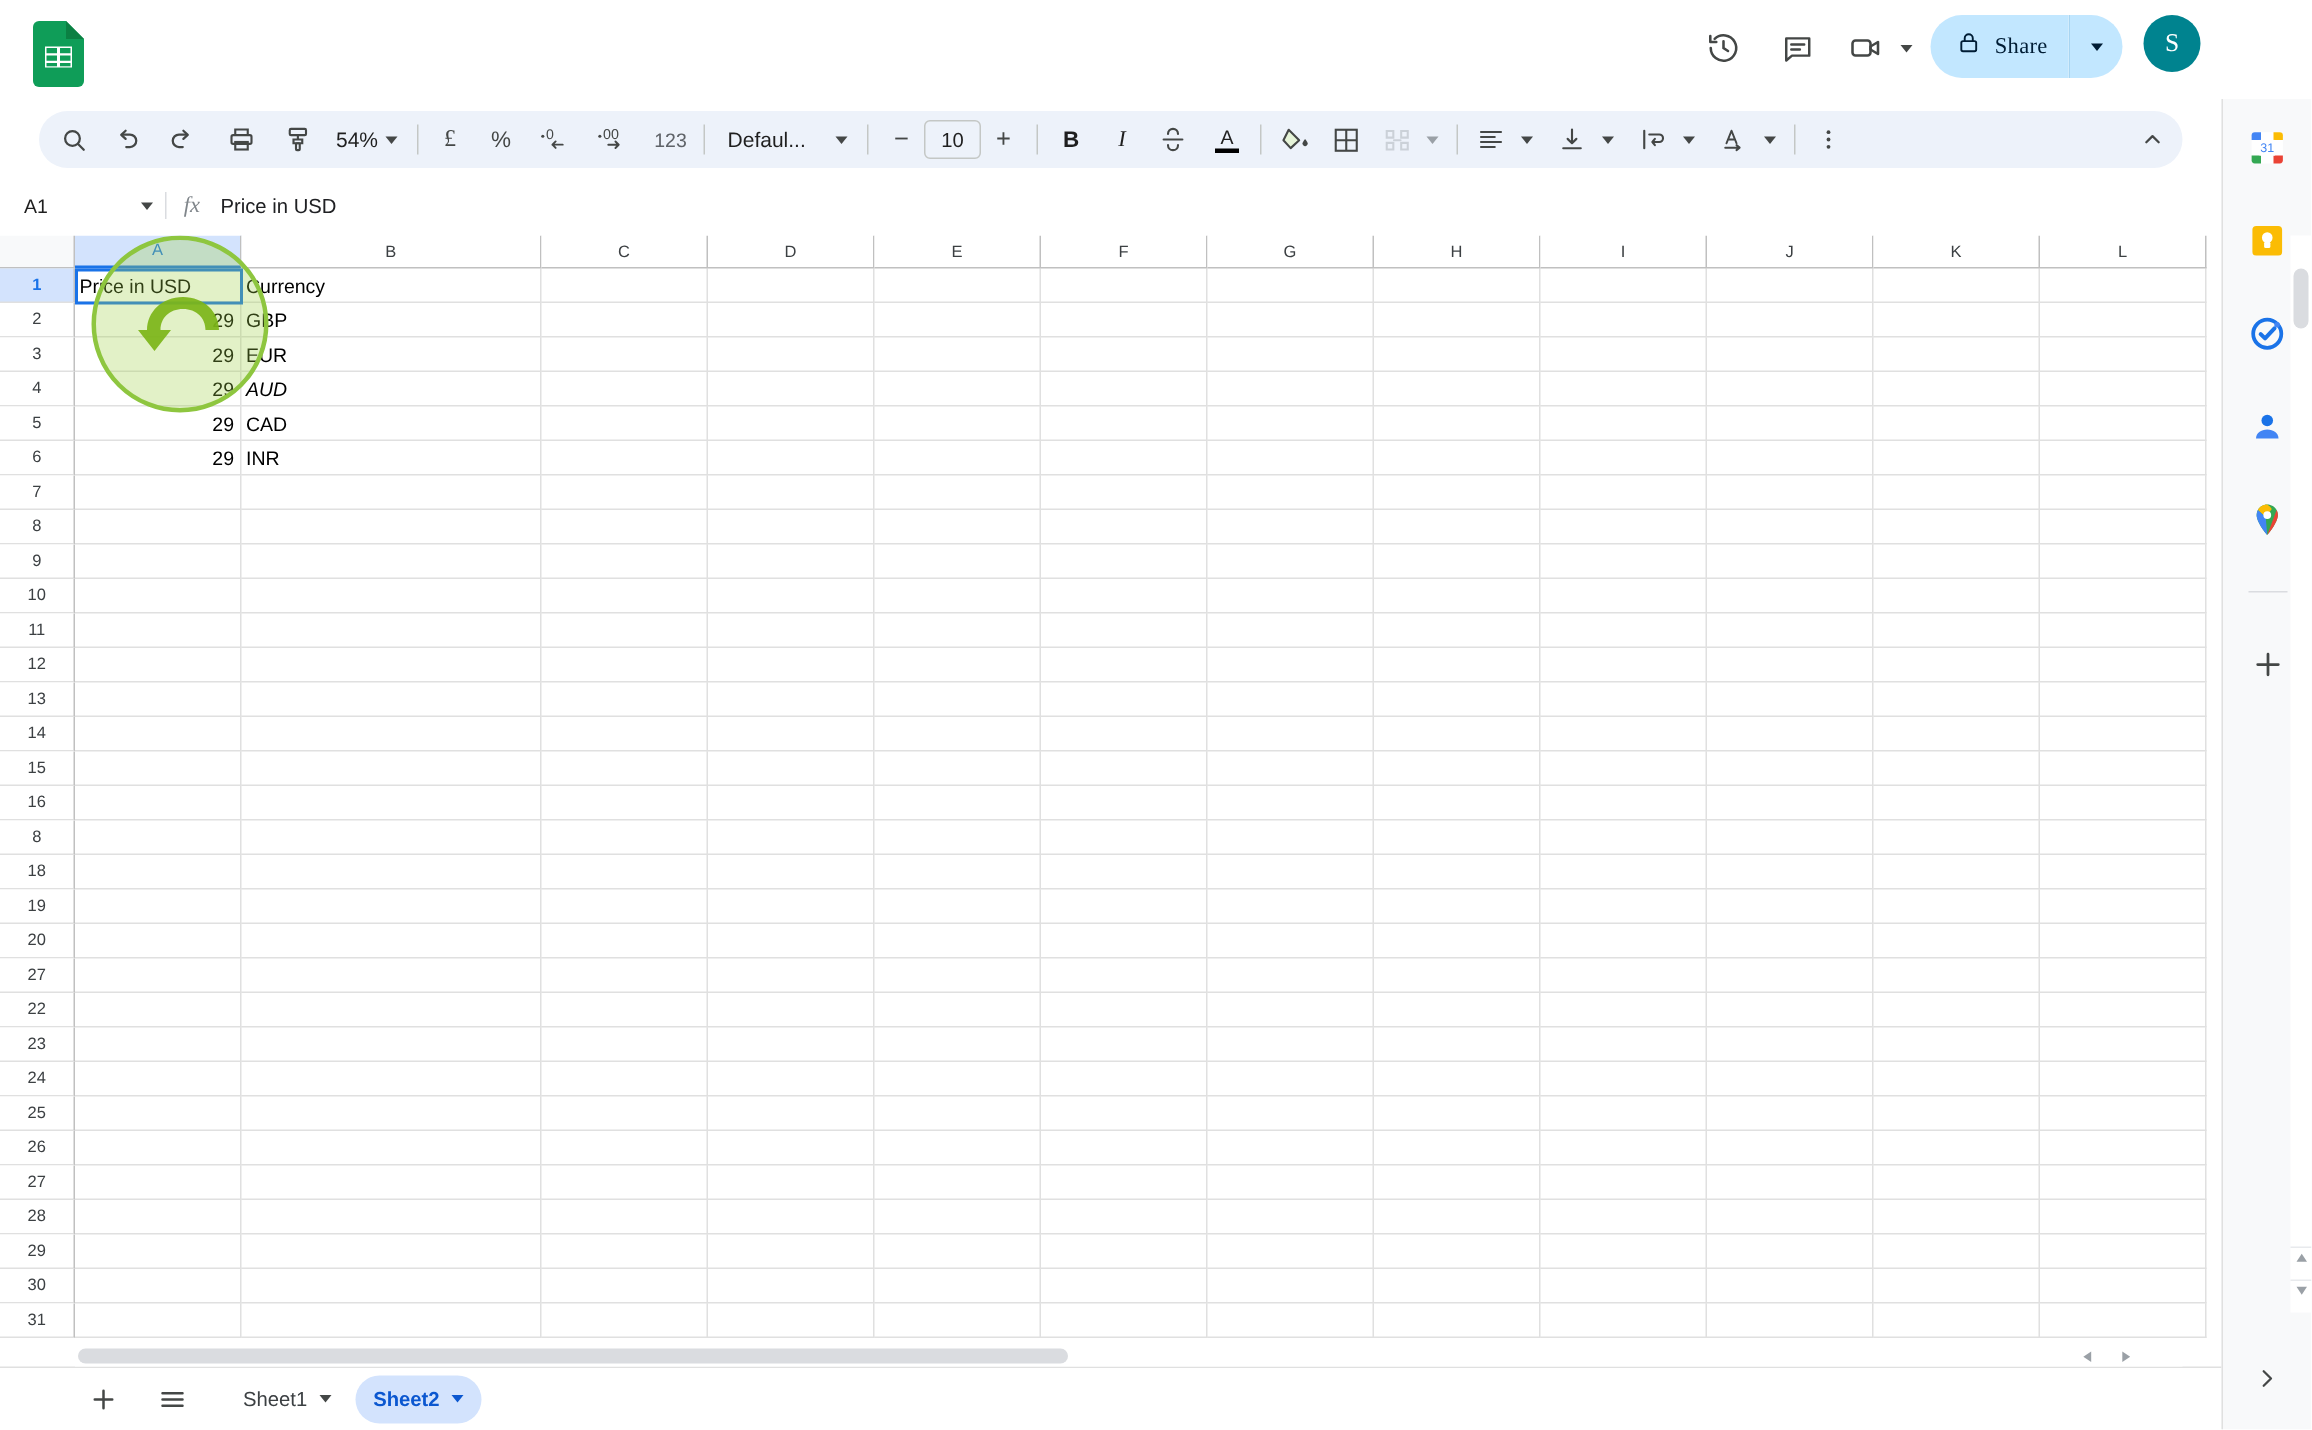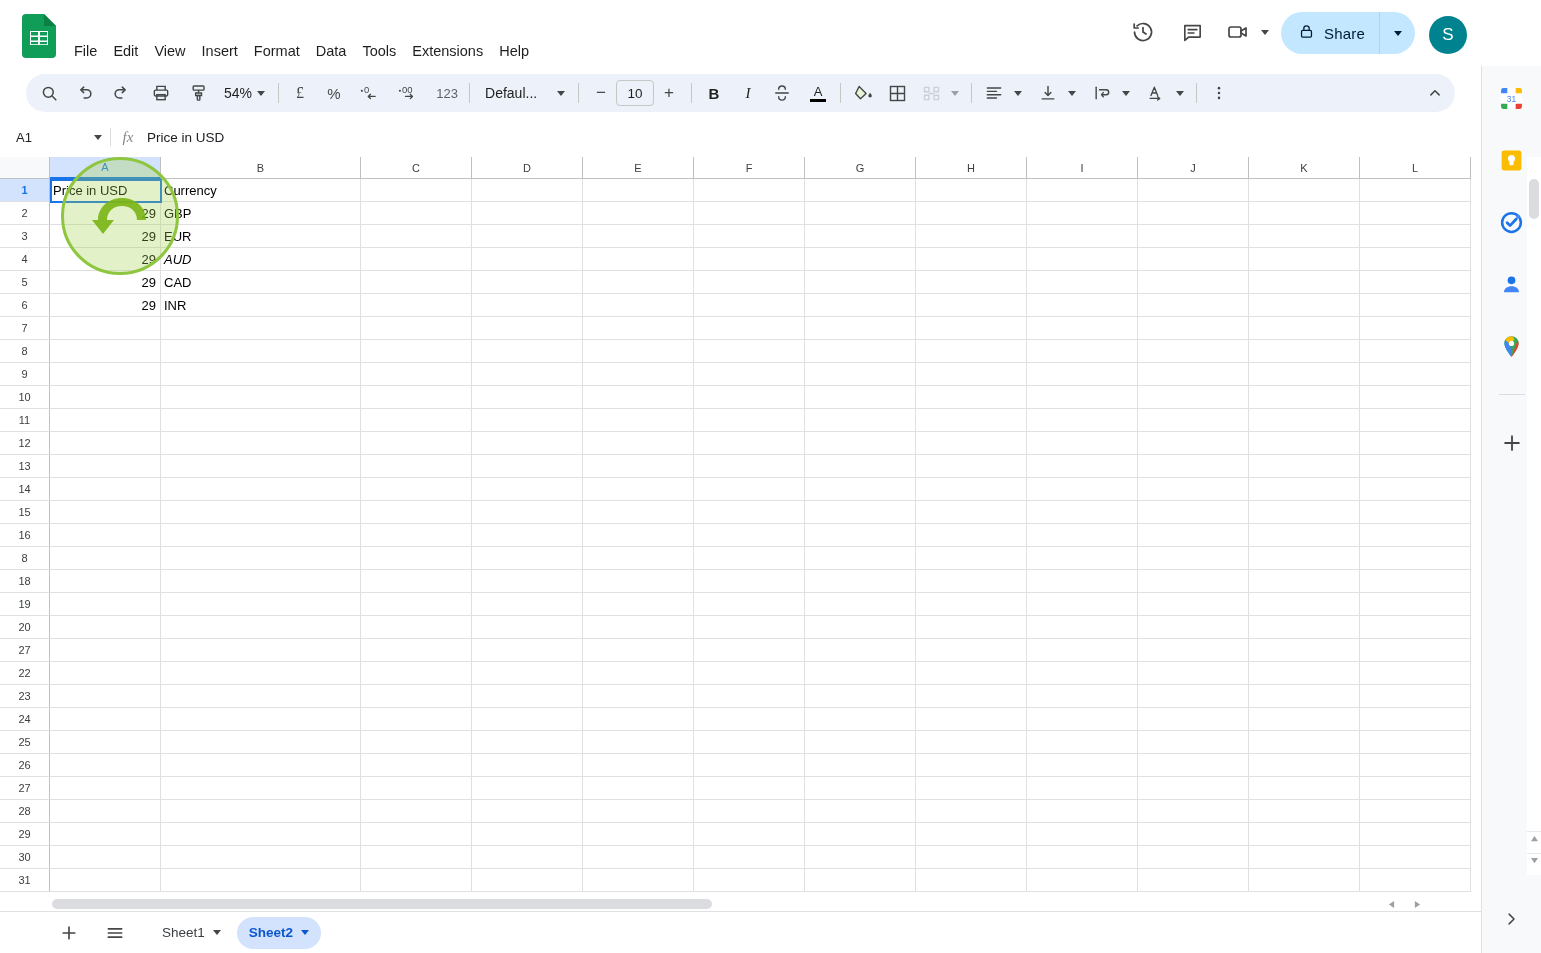--- a/index.html
+++ b/index.html
@@ -14,21 +14,21 @@
   
   .topbar { position:absolute; left:0; top:0; width:1481px; height:66px; background:#fff; }
   .docs-logo { position:absolute; left:22px; top:14px; width:34px; height:44px; }
   .docs-logo svg { display:block; }
   .title-row { position:absolute; left:64px; top:9px; display:flex; align-items:center; gap:14px; }
   .doc-title { font-size:21px; color:#202124; letter-spacing:0.1px; font-weight:400; }
   .ticon { width:22px; height:22px; display:flex; align-items:center; justify-content:center; color:#444746; cursor:pointer; }
   .menu-row { position:absolute; left:66px; top:40px; display:flex; gap:0px; }
   .menu-item { font-size:14.5px; color:#1f1f1f; padding:3px 8px; border-radius:4px; cursor:pointer; }
 
-  .topright { position:absolute; right:14px; top:10px; display:flex; align-items:flex-end; gap:6px; }
+  .topright { position:absolute; right:14px; top:10px; display:flex; align-items:flex-start; gap:6px;font-family:Liberation Serif, serif; }
   .tr-icon { width:44px; height:44px; border-radius:50%; display:flex; align-items:center; justify-content:center; color:#444746; cursor:pointer; }
   .cam-group { display:flex; align-items:center; gap:0px; }
   .share-btn { height:42px; background:#c2e7ff; border-radius:21px 0 0 21px; display:flex; align-items:center; gap:9px; padding:0 14px 0 17px; cursor:pointer; }
   .share-btn span { font-size:15px; color:#001d35; letter-spacing:.2px; }
   .share-caret { height:42px; width:36px; background:#c2e7ff; border-radius:0 21px 21px 0; display:flex; align-items:center; justify-content:center; cursor:pointer; border-left:1px solid #a8d5f2; }
   .avatar { width:38px; height:38px; border-radius:50%; background:#00838f; color:#fff; display:flex; align-items:center; justify-content:center; font-size:17px; margin-left:8px; cursor:pointer; }
 
   
   .toolbar { position:absolute; left:26px; top:74px; width:1429px; height:38px; background:#edf2fa; border-radius:19px; display:flex; align-items:center; padding:0 8px; }
   .tb { height:30px; min-width:30px; border-radius:4px; display:flex; align-items:center; justify-content:center; color:#444746; cursor:pointer; padding:0 4px; font-size:14px; }
@@ -98,31 +98,20 @@
       <rect x="9" y="18" width="7" height="3.5" fill="#0f9d58"></rect>
       <rect x="18" y="18" width="7" height="3.5" fill="#0f9d58"></rect>
       <rect x="9" y="23" width="7" height="3.5" fill="#0f9d58"></rect>
       <rect x="18" y="23" width="7" height="3.5" fill="#0f9d58"></rect>
       <rect x="9" y="28" width="7" height="2.2" fill="#0f9d58"></rect>
       <rect x="18" y="28" width="7" height="2.2" fill="#0f9d58"></rect>
     </svg>
   </div>
 
 
-  <div class="menu-row">
-    <div class="menu-item">File</div>
-    <div class="menu-item">Edit</div>
-    <div class="menu-item">View</div>
-    <div class="menu-item">Insert</div>
-    <div class="menu-item">Format</div>
-    <div class="menu-item">Data</div>
-    <div class="menu-item">Tools</div>
-    <div class="menu-item">Extensions</div>
-    <div class="menu-item">Help</div>
-  </div>
 
   <div class="topright">
     <div class="tr-icon">
       <svg width="24" height="24" viewBox="0 0 24 24" fill="none" stroke="#444746" stroke-width="1.7">
         <path d="M3.5 12a8.5 8.5 0 1 0 2.6-6.1" stroke-linecap="round"></path>
         <path d="M3.2 4v4h4" stroke-linecap="round" stroke-linejoin="round"></path>
         <path d="M12 7.5V12l3 2" stroke-linecap="round"></path>
       </svg>
     </div>
     <div class="tr-icon">

